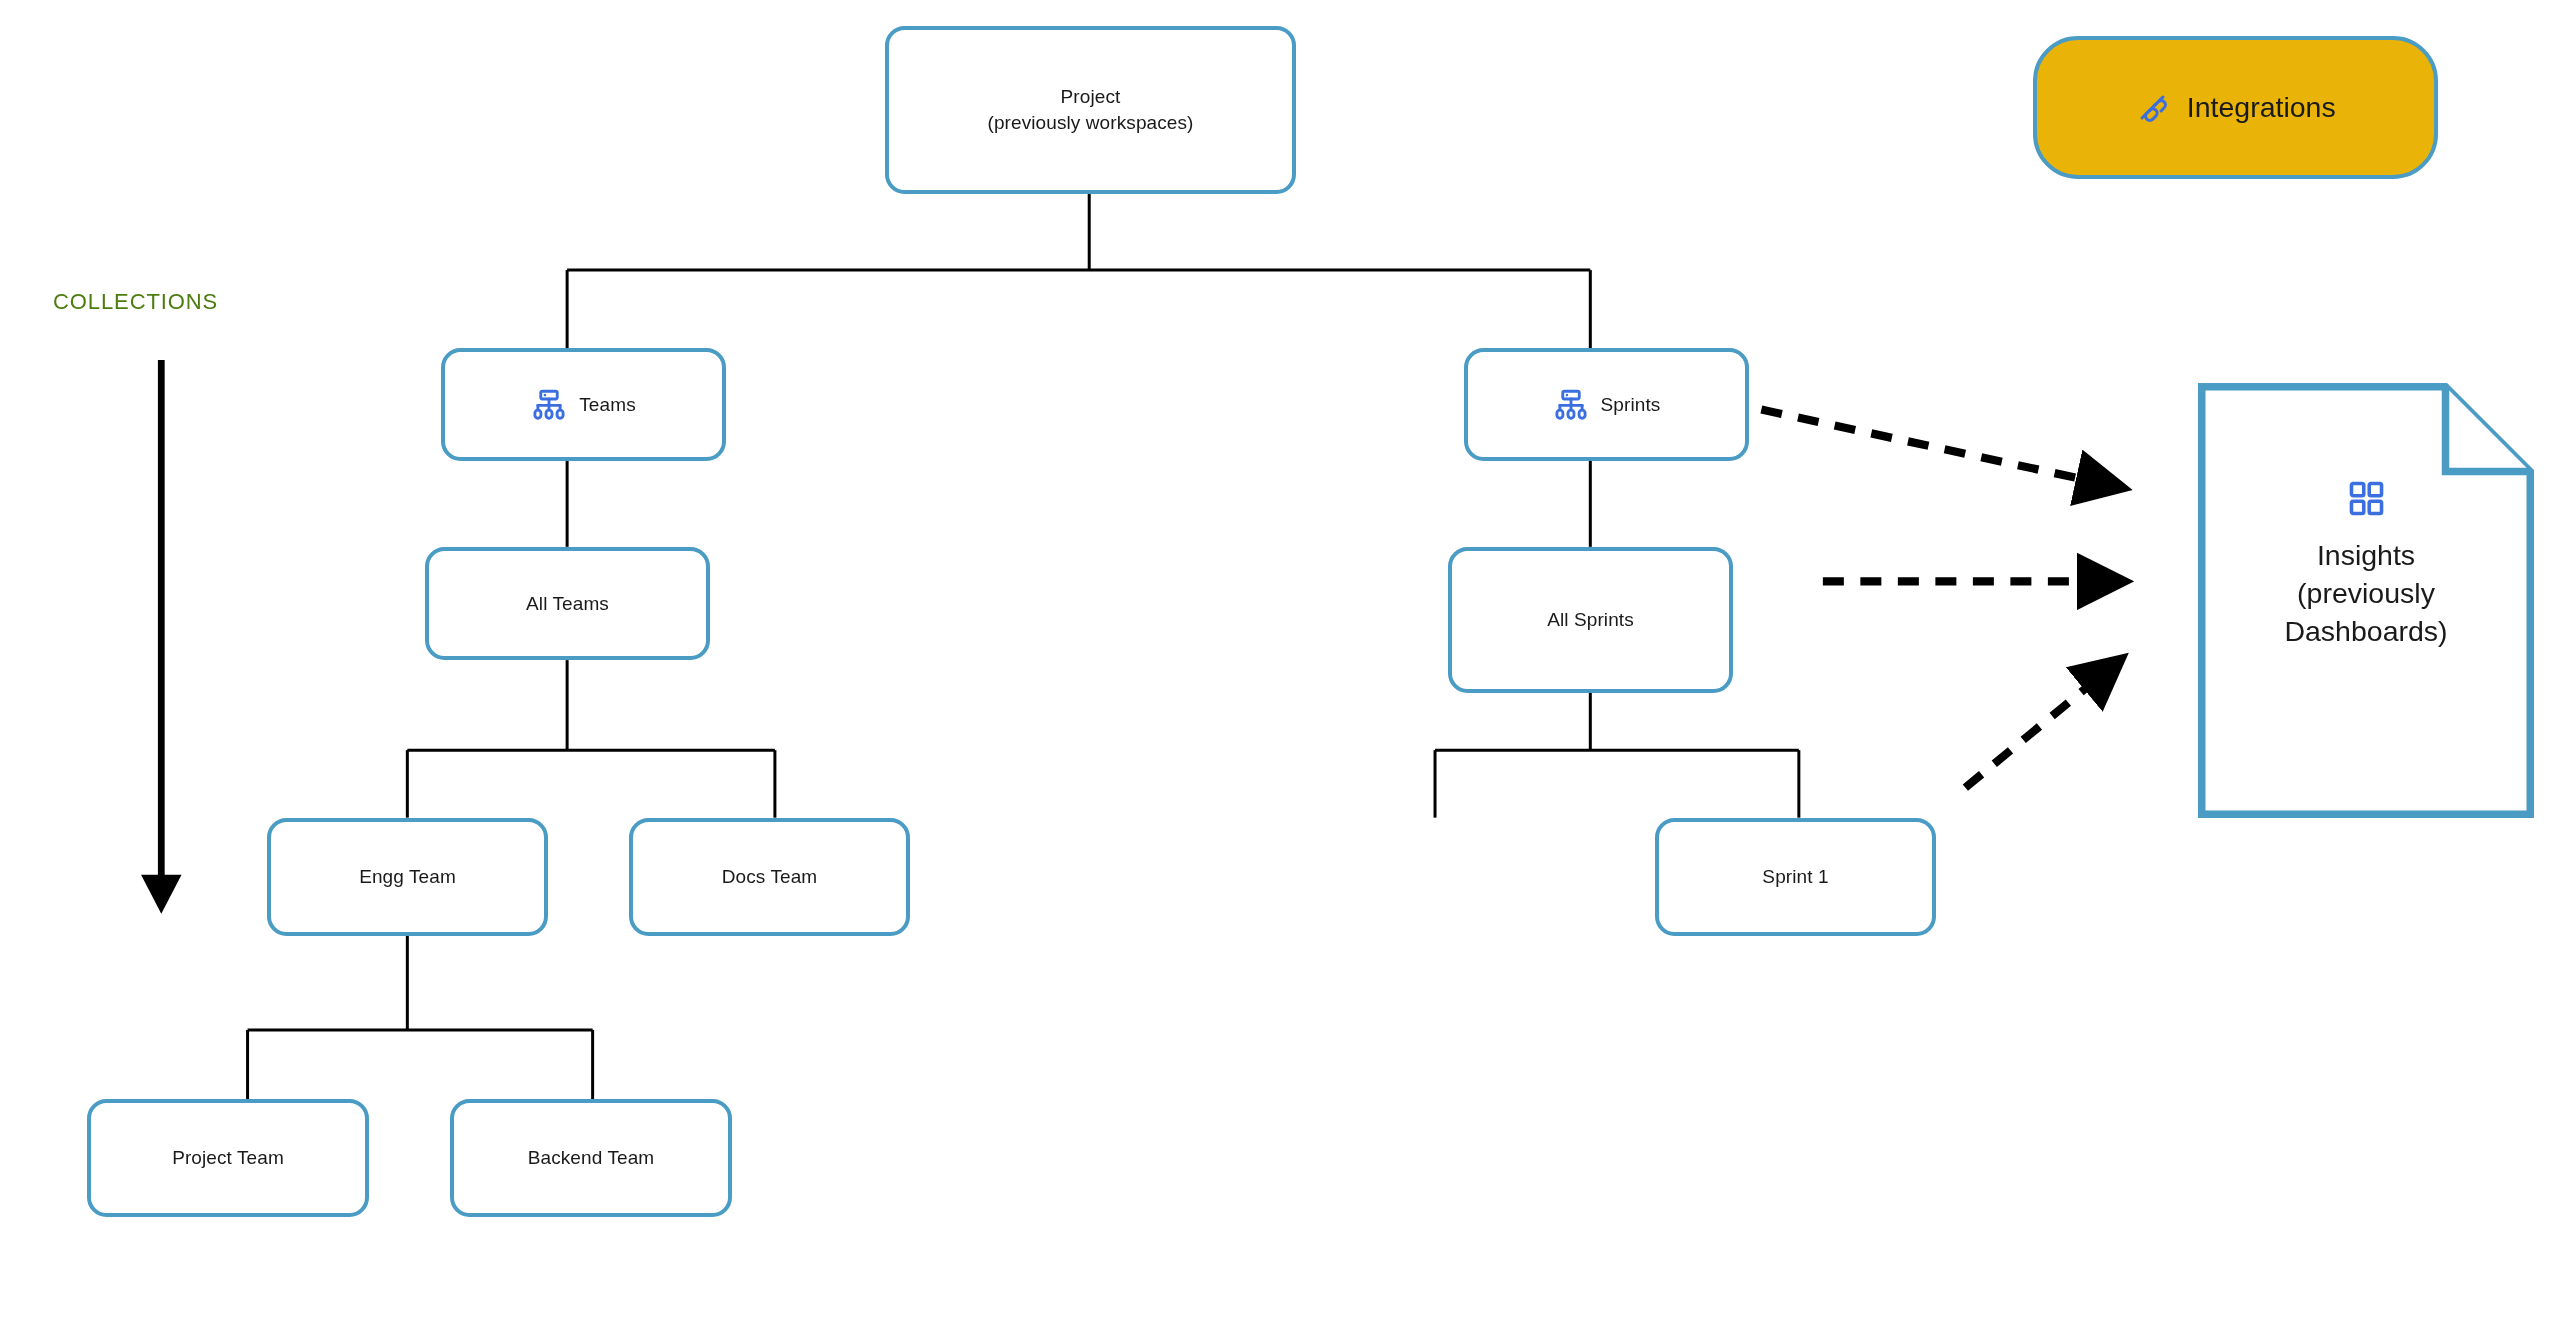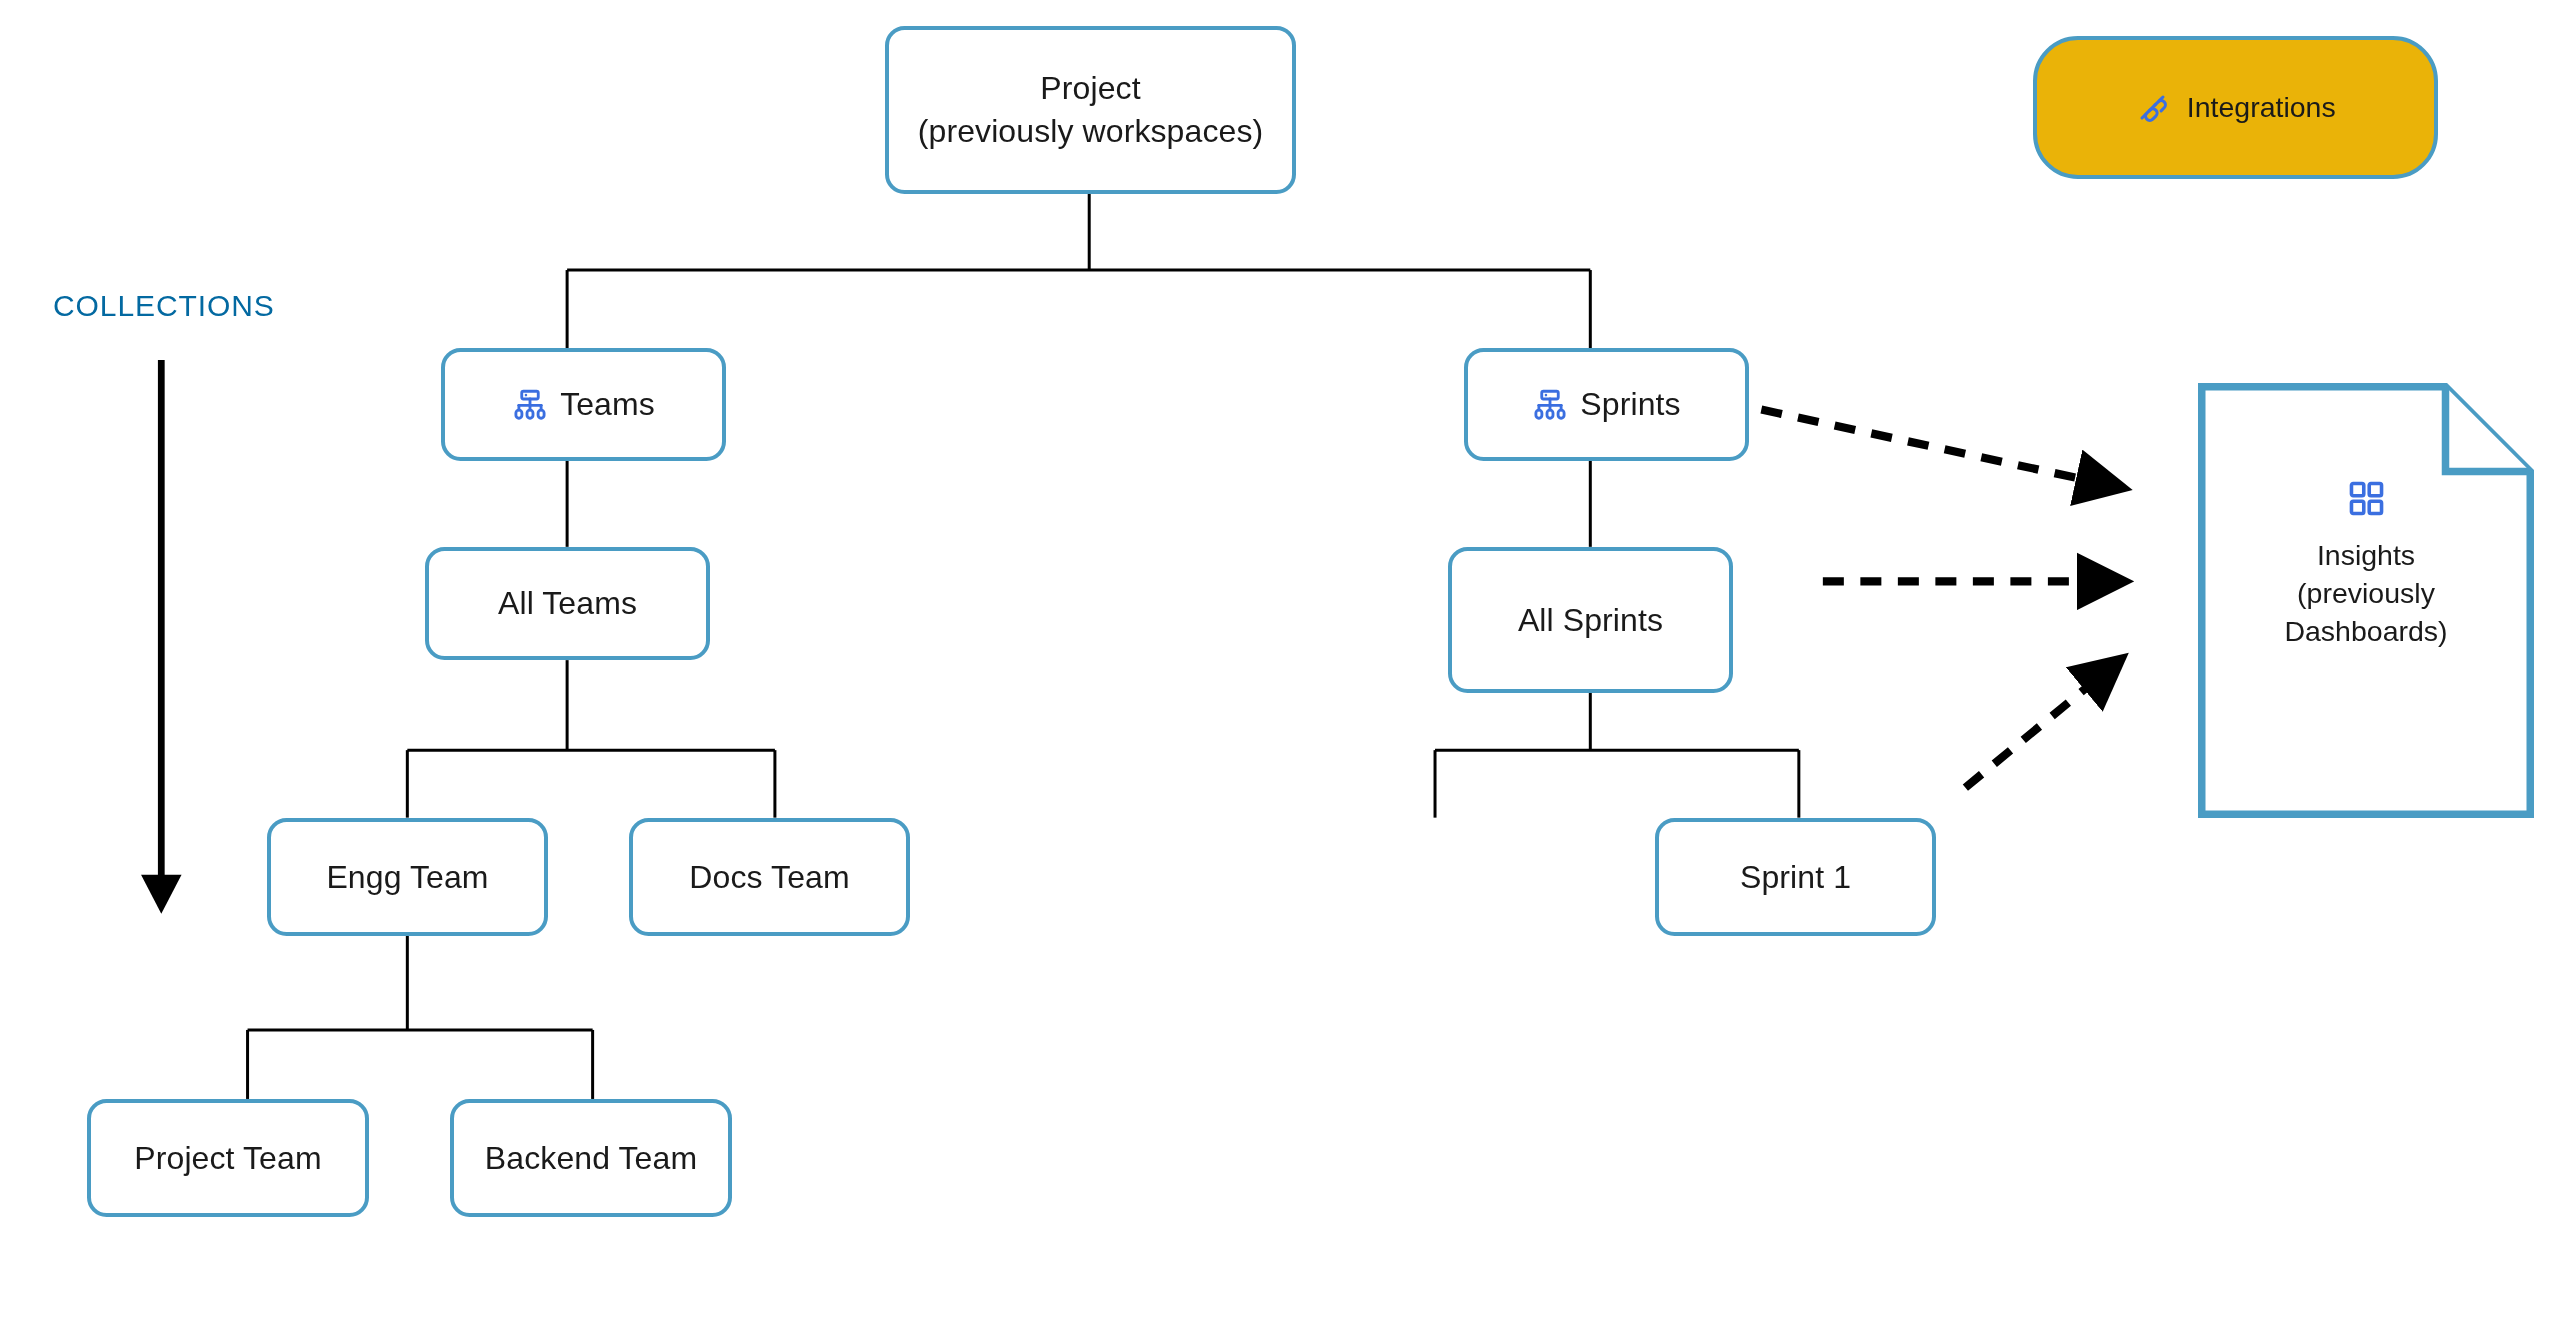--- a/index.html
+++ b/index.html
@@ -35,21 +35,21 @@
     position: absolute;
     box-sizing: border-box;
     background: #ffffff;
     border: 4.5px solid #4a9cc4;
     border-radius: 19.5px;
     display: flex;
     align-items: center;
     justify-content: center;
     text-align: center;
     color: #1a1a1a;
-    font-size: 32px;
+    font-size: 19px;
     line-height: 1.33;
     letter-spacing: 0.1px;
     z-index: 3;
   }
   .node .label {
     white-space: pre-line;
   }
 
   
   .node.with-icon {
@@ -69,22 +69,22 @@
     justify-content: center;
     gap: 16.5px;
     color: #1a1a1a;
     font-size: 28.5px;
     z-index: 3;
   }
 
   
   .axis-label {
     position: absolute;
-    font-size: 30px;
-    color: #0369a1;
+    font-size: 22px;
+    color: #4d7c0f;
     letter-spacing: 0.9px;
     white-space: nowrap;
     z-index: 3;
   }
 
   
   .doc {
     position: absolute;
     z-index: 3;
   }

